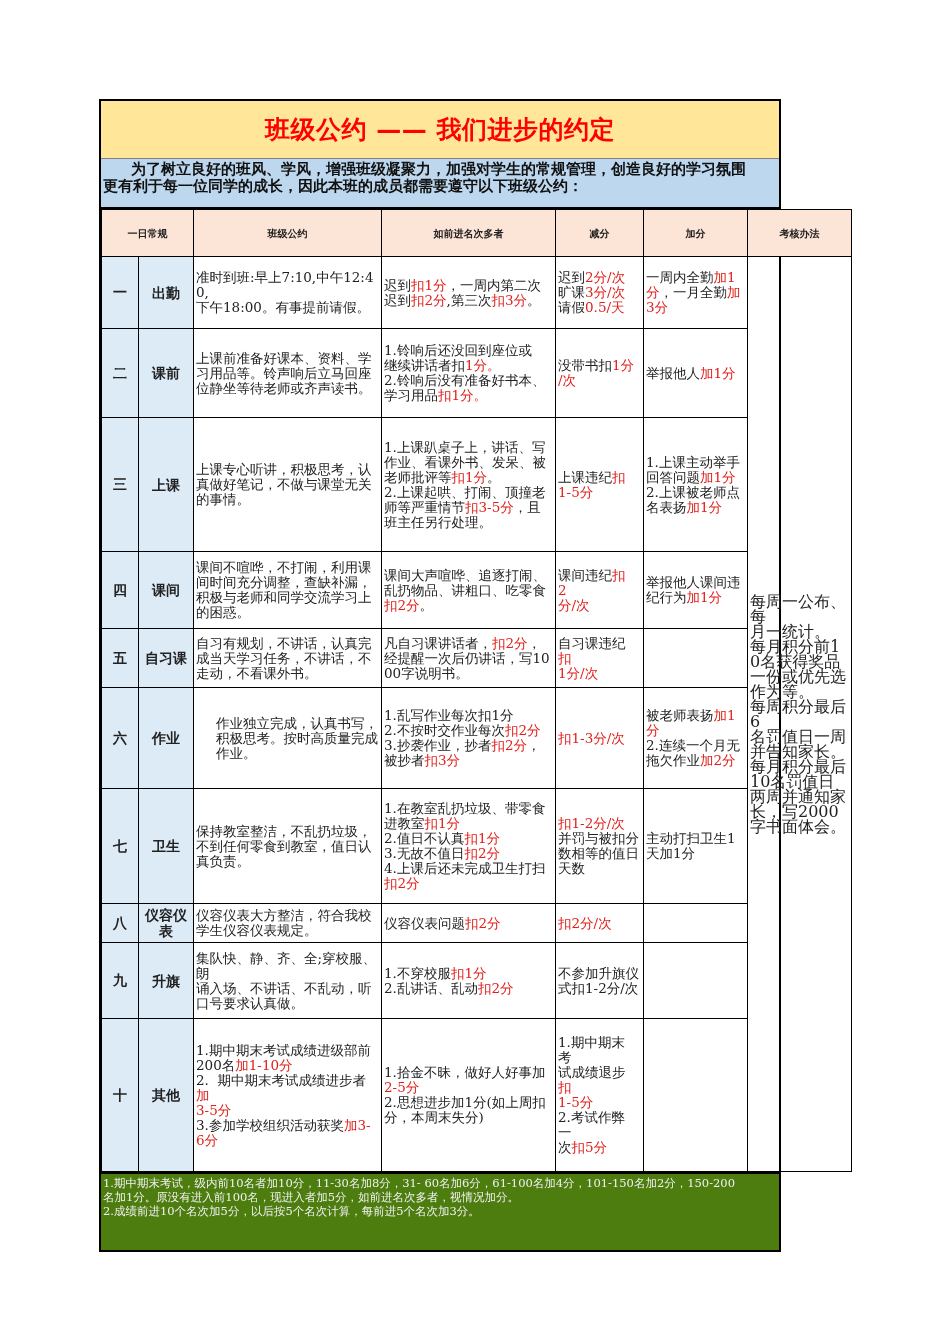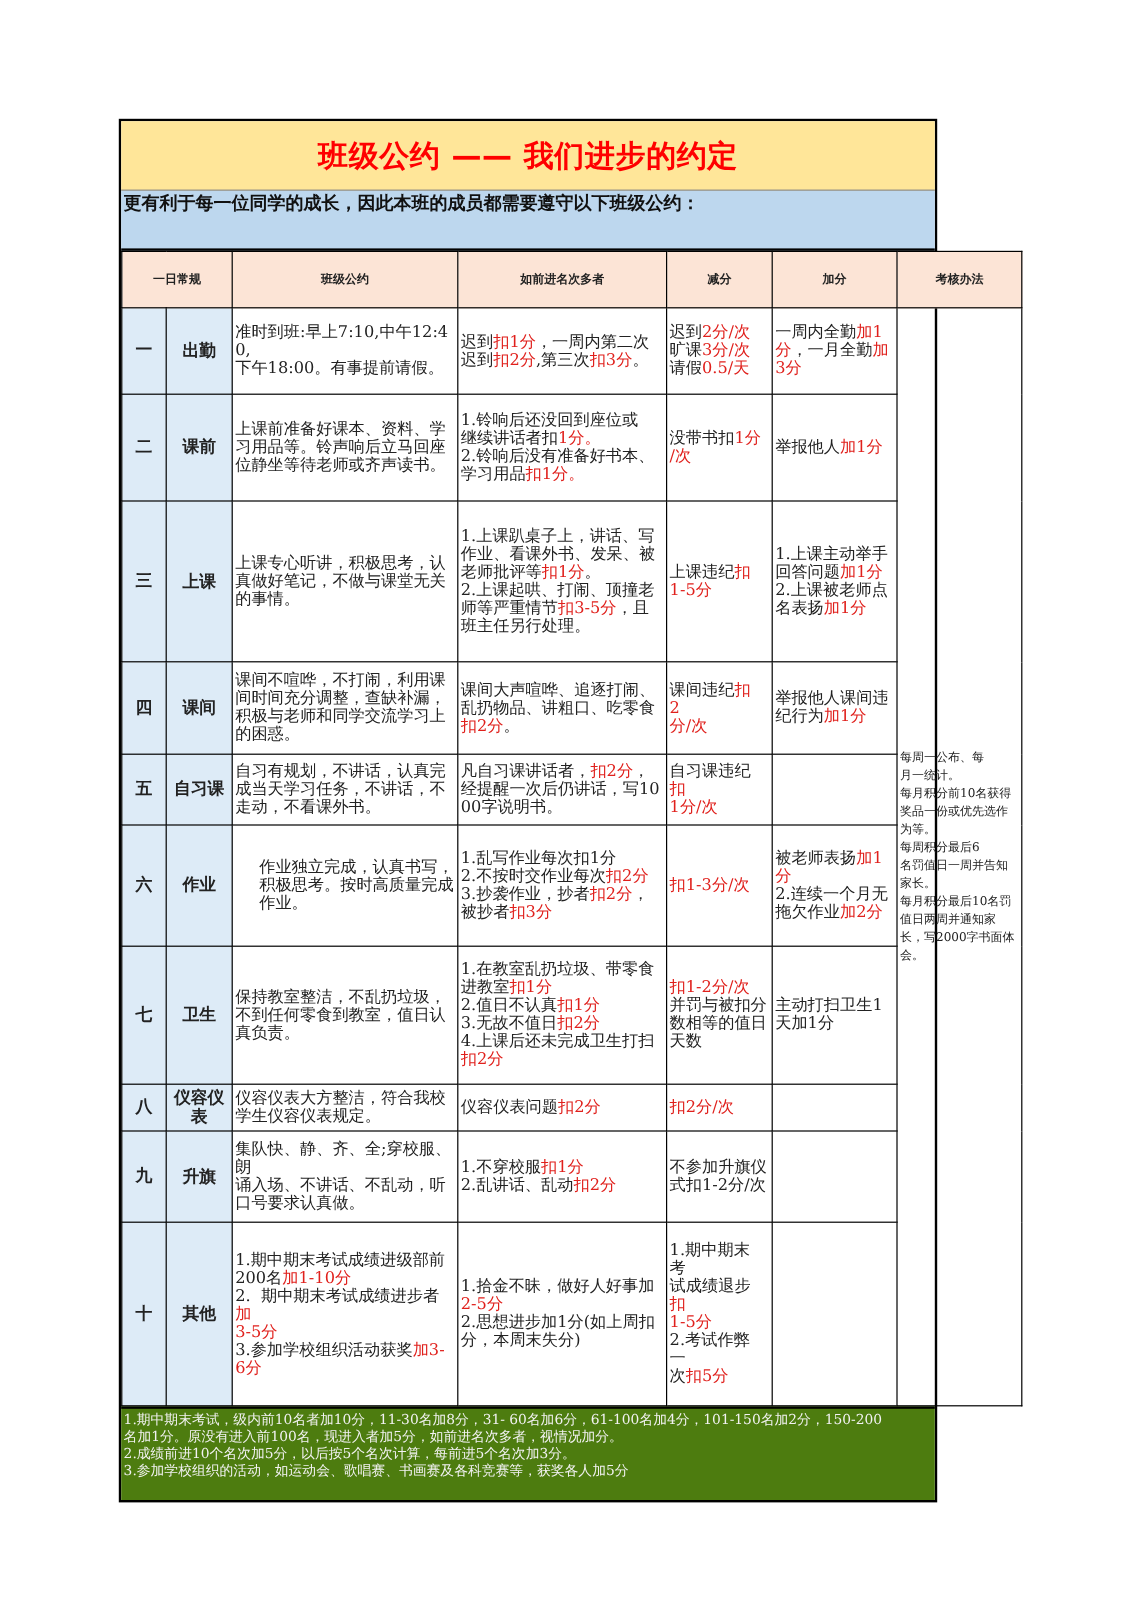--- a/index.html
+++ b/index.html
@@ -10,32 +10,33 @@
   .intro { height:50px; background:#bdd7ee; padding:2px 2px 0 2px; box-sizing:border-box; font-size:15px; line-height:17px; font-weight:bold; color:#111; border-bottom:2px solid #000; font-family:"DejaVu Sans","Liberation Sans",sans-serif; }
   .intro .l1 { text-indent:28px; white-space:nowrap; overflow:hidden; }
   .intro .l2 { white-space:nowrap; }
   table { border-collapse:collapse; width:750px; table-layout:fixed; }
   td { border:1px solid #000; vertical-align:middle; padding:0 2px; font-size:13.5px; line-height:15px; word-break:break-all; }
   thead td { background:#fce4d6; text-align:center; font-family:"DejaVu Sans","Liberation Sans",sans-serif; font-size:10px; font-weight:bold; height:46px; color:#222; }
   .num, .cat { background:#ddebf7; text-align:center; font-family:"DejaVu Sans","Liberation Sans",sans-serif; font-weight:bold; font-size:14px; }
   .cat { line-height:16px; }
   .txt { vertical-align:middle; }
   .red { color:#e0201c; }
-  .method { vertical-align:middle; font-size:10px; line-height:15px; }
+  .method { vertical-align:middle; font-size:16px; line-height:15px; }
   .footer { background:#4d7c0f; color:#f2f2f2; font-size:11.5px; line-height:14px; padding:2px 2px 0 2px; height:78px; box-sizing:border-box; border-top:2px solid #000; }
   .footer div { white-space:nowrap; overflow:hidden; }
 </style>
 </head>
 <body>
 
 <div class="sheet">
   <div class="title">
     <span>班级公约 —— 我们进步的约定</span>
   </div>
   <div class="intro">
+    <div class="l1">为了树立良好的班风、学风，增强班级凝聚力，加强对学生的常规管理，创造良好的学习氛围</div>
     <div class="l2">更有利于每一位同学的成长，因此本班的成员都需要遵守以下班级公约：</div>
   </div>
 
   <table>
     <colgroup>
       <col style="width:37px">
         <col style="width:55px">
         <col style="width:188px">
       <col style="width:174px">
         <col style="width:88px">
@@ -179,15 +180,14 @@
 次</span><span class="red">扣5分</span></td>
           <td class="txt" style="white-space: pre-wrap;"></td>
         </tr>
       </tbody>
   </table>
 
   <div class="footer">
     <div>1.期中期末考试，级内前10名者加10分，11-30名加8分，31- 60名加6分，61-100名加4分，101-150名加2分，150-200</div>
     <div>名加1分。原没有进入前100名，现进入者加5分，如前进名次多者，视情况加分。</div>
     <div>2.成绩前进10个名次加5分，以后按5个名次计算，每前进5个名次加3分。</div>
-    <div>3.参加学校组织的活动，如运动会、歌唱赛、书画赛及各科竞赛等，获奖各人加5分</div>
   </div>
 </div>
 
 </body></html>

